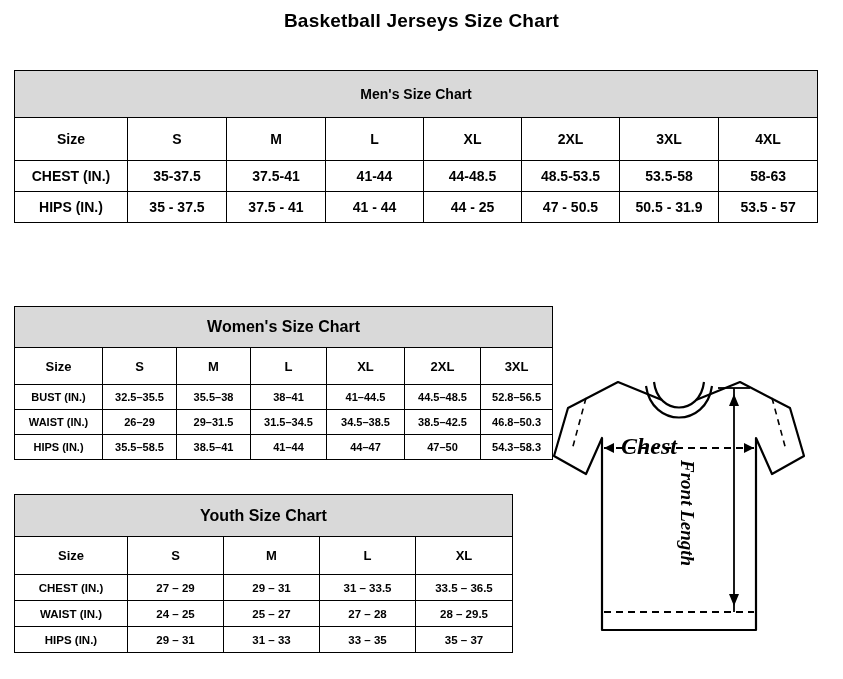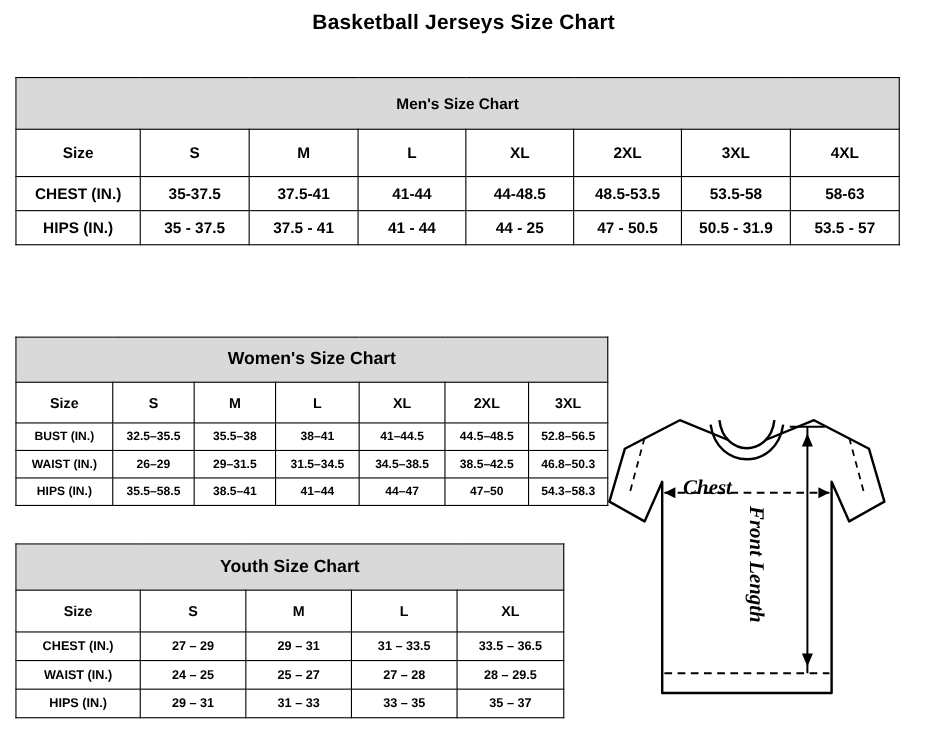--- a/index.html
+++ b/index.html
@@ -91,21 +91,21 @@
   #shirt-figure svg { display: block; }
   .diagram-label {
     position: absolute;
     font-style: italic;
     font-weight: bold;
     font-family: "Liberation Serif", serif;
   }
   #chest-label {
     left: 75px;
     top: 103px;
-    font-size: 19px;
+    font-size: 24px;
   }
   #front-length-label {
     left: 152px;
     top: 130px;
     font-size: 19px;
     transform: rotate(90deg);
     transform-origin: left top;
     white-space: nowrap;
   }
 </style>

